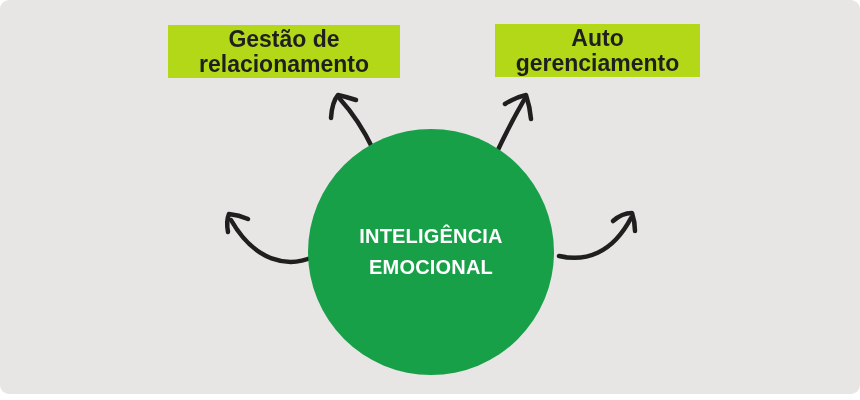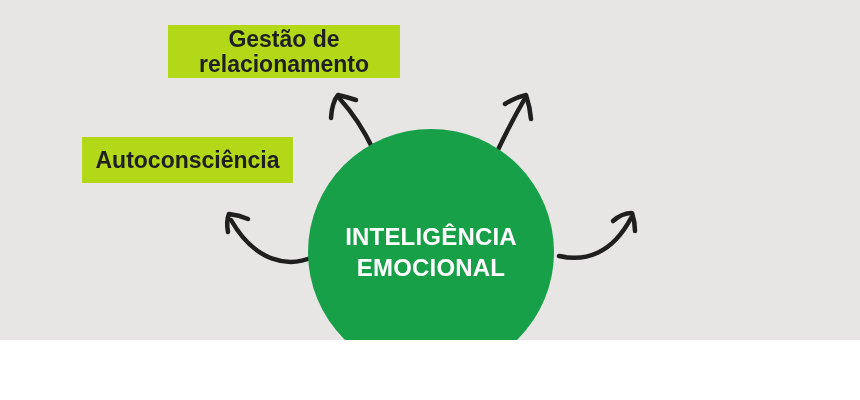--- a/index.html
+++ b/index.html
@@ -11,23 +11,24 @@
     --arrow:#1f1f1f;
   }
   html,body{margin:0;padding:0;}
   body{
     font-family:"Liberation Sans","DejaVu Sans",sans-serif;
     background:#ffffff;
   }
   .stage{
     position:relative;
     width:860px;
-    height:340px;
+    height:394px;
     background:var(--background);
     overflow:hidden;
+    border-radius:9px;
   }
   .arrow-layer{
     position:absolute;
     left:0;top:0;
     width:860px;height:400px;
     pointer-events:none;
   }
   .arrow-layer path{
     fill:none;
     stroke:var(--arrow);
@@ -42,21 +43,21 @@
     border-radius:50%;
     background:var(--circle);
     display:flex;
     align-items:center;
     justify-content:center;
     text-align:center;
   }
   .center-circle .title{
     color:var(--circle-text);
     font-weight:bold;
-    font-size:24px;
+    font-size:20px;
     line-height:31px;
     letter-spacing:0.2px;
     max-width:215px;
   }
   .node{
     position:absolute;
     background:var(--node-bg);
     color:var(--node-text);
     font-weight:bold;
     font-size:23px;
@@ -106,24 +107,24 @@
     <g>
       <path d="M 559 256 C 585 262 612 254 631 218"></path>
       <path d="M 613 221 Q 622 213 632 213 Q 635 222 635 231"></path>
     </g>
   </svg>
 
   <div class="node node-gestao">
     <span class="node-label">Gestão de relacionamento</span>
   </div>
 
+  <div class="node node-auto">
+    <span class="node-label">Auto gerenciamento</span>
+  </div>
 
-  <div class="node node-autoconsciencia">
-    <span class="node-label">Autoconsciência</span>
-  </div>
 
 
   <div class="center-circle">
     <div class="title">INTELIGÊNCIA EMOCIONAL</div>
   </div>
 
   <div class="corner-dot"></div>
 
 </div>
 

